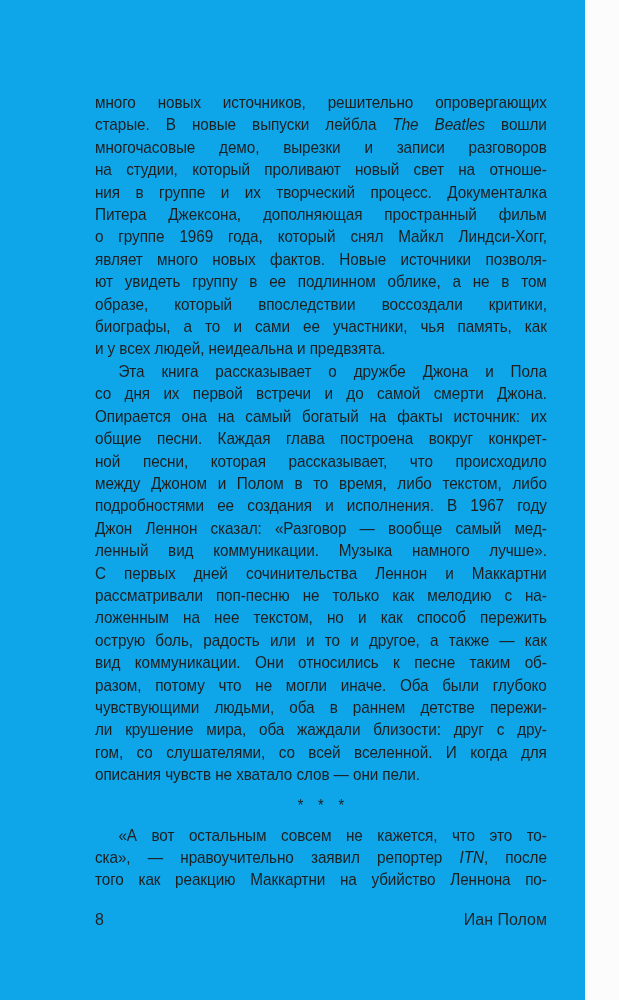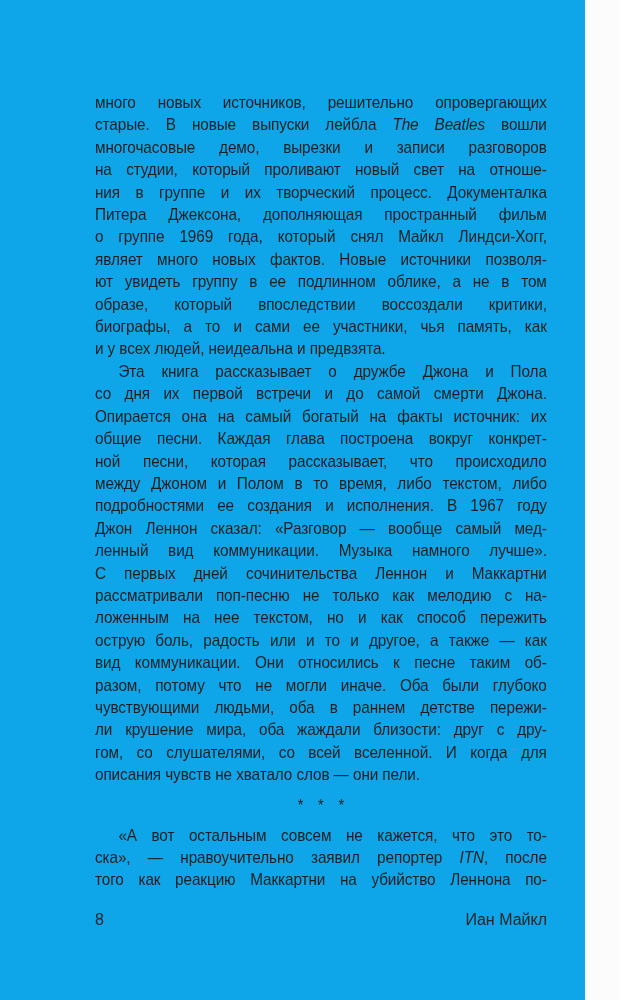--- a/index.html
+++ b/index.html
@@ -99,15 +99,15 @@
       </div>
       <div class="separator">* * *</div>
       <div class="paragraph">
         <div class="line just indent"><span>«А вот остальным совсем не кажется, что это то-</span></div>
         <div class="line just"><span>ска», — нравоучительно заявил репортер </span><span class="italic">ITN</span><span>, после</span></div>
         <div class="line just"><span>того как реакцию Маккартни на убийство Леннона по-</span></div>
       </div>
     </div>
   <div class="footer">
     <span>8</span>
-    <span>Иан Майкл</span>
+    <span>Иан Полом</span>
   </div>
 </div>
 
 </body></html>

